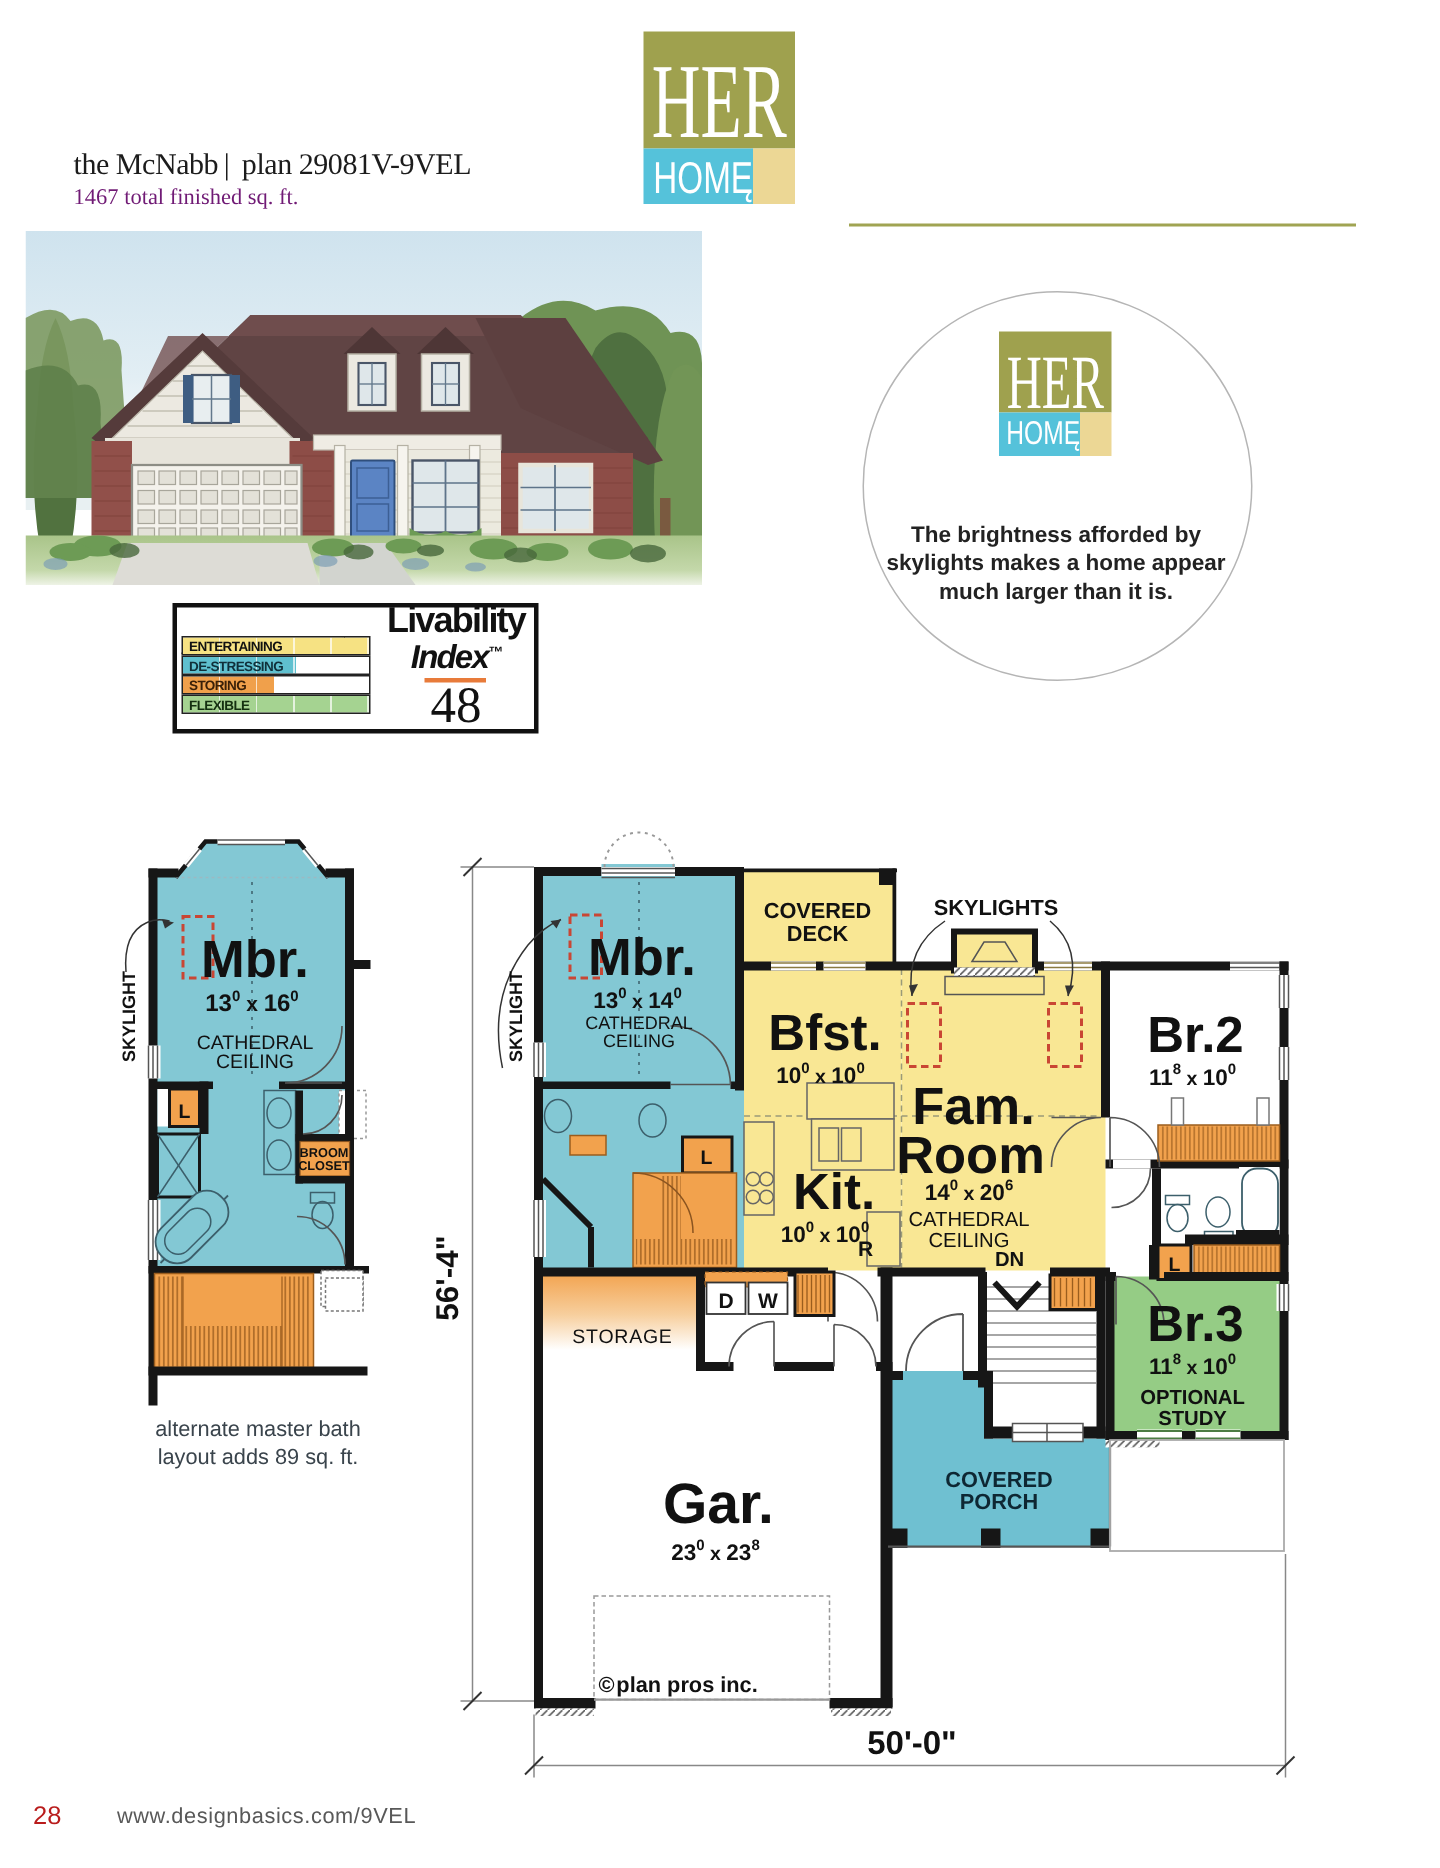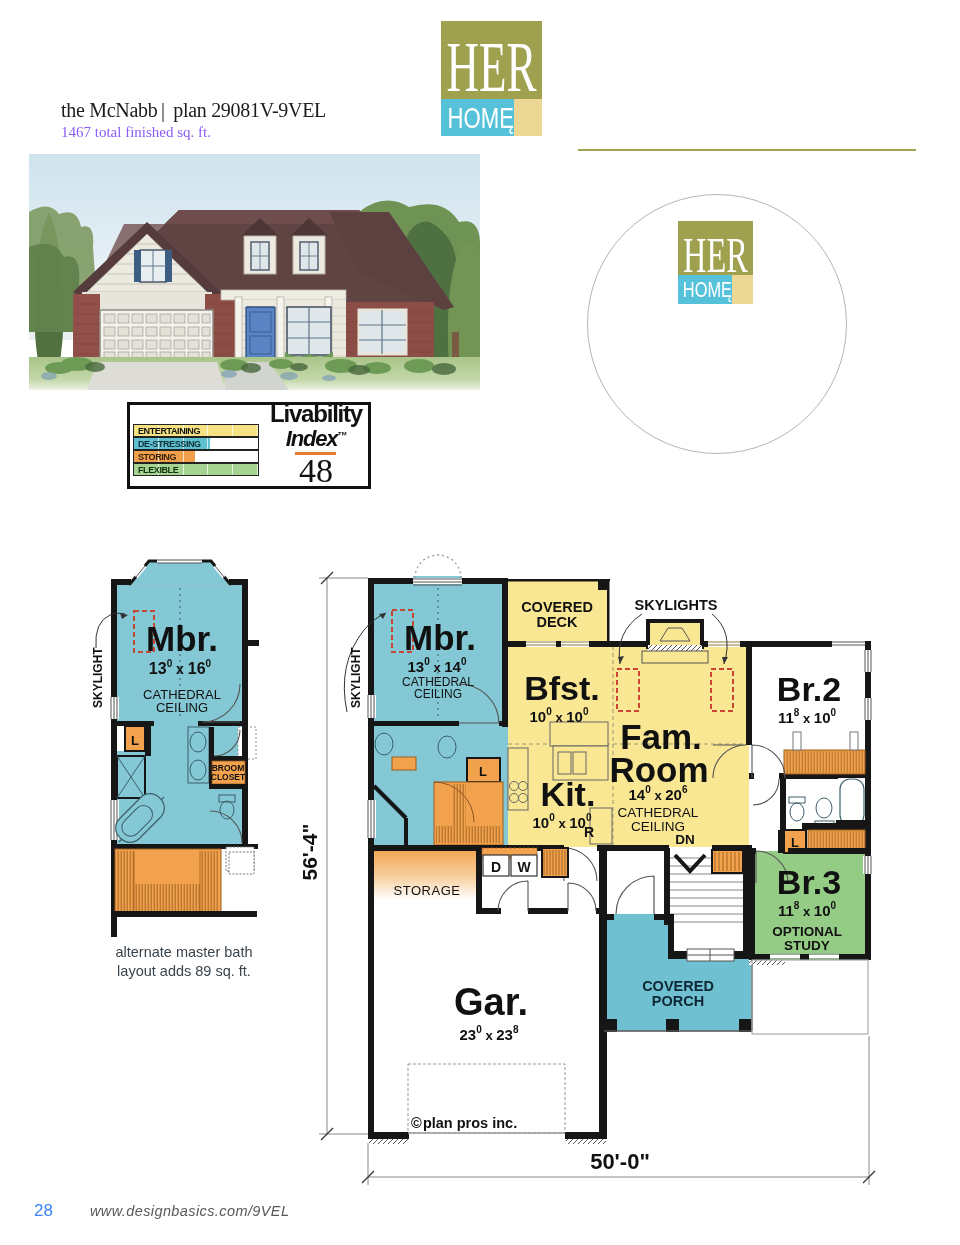--- a/index.html
+++ b/index.html
@@ -1,26 +1,26 @@
 <!DOCTYPE html>
 <html><head>
 <meta charset="utf-8">
 <style>
   html,body{margin:0;padding:0;background:#ffffff;}
   #page{position:relative;width:904px;height:1245px;background:#ffffff;overflow:hidden;
-        font-family:"Liberation Sans",sans-serif;margin-left:12px;}
+        font-family:"Liberation Sans",sans-serif;}
   .abs{position:absolute;}
 </style>
 </head>
 <body>
 <div id="page">
 
   <div class="abs" style="left:49px;top:99px;width:420px;font-family:'Liberation Serif',serif;font-size:20px;color:#1c1c1c;letter-spacing:-0.3px;">the McNabb |  plan 29081V-9VEL</div>
 
-  <div class="abs" style="left:49px;top:124px;font-family:'Liberation Serif',serif;font-size:15px;color:#8b5cf6;">1467 total finished sq. ft.</div>
+  <div class="abs" style="left:49px;top:124px;font-family:'Liberation Serif',serif;font-size:15px;color:#701a75;">1467 total finished sq. ft.</div>
 
   <div class="abs" style="left:429px;top:21px;width:101px;height:78px;background:#9fa14e;"></div>
 
   <div class="abs" style="left:429px;top:26px;width:101px;height:72px;color:#fff;font-family:'Liberation Serif',serif;font-size:50px;text-align:center;transform:scale(0.9,1.42);transform-origin:top;letter-spacing:0px;">HER</div>
 
   <div class="abs" style="left:429px;top:99px;width:73px;height:37px;background:#55c2da;"></div>
 
   <div class="abs" style="left:429px;top:102px;width:73px;height:33px;color:#fff;font-size:27px;text-align:center;letter-spacing:0px;transform:scale(0.82,1.1);transform-origin:top center;">HOMĘ</div>
 
   <div class="abs" style="left:502px;top:99px;width:28px;height:37px;background:#ecd795;"></div>
@@ -249,20 +249,21 @@
   <div class="abs" style="left:666px;top:221px;width:75px;height:54px;background:#9fa14e;"></div>
 
   <div class="abs" style="left:666px;top:225px;width:75px;height:50px;color:#fff;font-family:'Liberation Serif',serif;font-size:36px;text-align:center;transform:scale(0.9,1.42);transform-origin:top;letter-spacing:0px;">HER</div>
 
   <div class="abs" style="left:666px;top:275px;width:54px;height:29px;background:#55c2da;"></div>
 
   <div class="abs" style="left:666px;top:277px;width:54px;height:26px;color:#fff;font-size:20px;text-align:center;transform:scale(0.82,1.1);transform-origin:top center;">HOMĘ</div>
 
   <div class="abs" style="left:720px;top:275px;width:21px;height:29px;background:#ecd795;"></div>
 
+  <div class="abs" style="left:574px;top:347px;width:260px;text-align:center;font-size:15px;font-weight:bold;color:#222;line-height:19px;">The brightness afforded by<br>skylights makes a home appear<br>much larger than it is.</div>
 
   <svg class="abs" style="left:0;top:0;" width="960" height="1245" viewBox="0 0 960 1245" font-family="Liberation Sans, sans-serif">
     <defs>
       <pattern id="comb" width="3" height="8" patternUnits="userSpaceOnUse">
         <rect width="3" height="8" fill="#f2a24d"></rect>
         <line x1="1.2" y1="0" x2="1.2" y2="8" stroke="#9a5d1e" stroke-width="0.9"></line>
       </pattern>
       <pattern id="diag" width="5" height="5" patternUnits="userSpaceOnUse">
         <rect width="5" height="5" fill="#fff"></rect>
         <line x1="0" y1="5" x2="5" y2="0" stroke="#555" stroke-width="1"></line>
@@ -851,17 +852,17 @@
     <text x="415" y="895" text-anchor="middle" font-size="13" fill="#111" letter-spacing="0.5">STORAGE</text>
 
     <text x="479" y="1015" text-anchor="middle" font-size="38" font-weight="bold" fill="#111">Gar.</text>
 
     <text x="477" y="1040" text-anchor="middle" font-size="15" font-weight="bold" fill="#111">23<tspan font-size="10" dy="-7">0</tspan><tspan dy="7" font-size="13"> x </tspan>23<tspan font-size="10" dy="-7">8</tspan></text>
 
     <text x="666" y="991" text-anchor="middle" font-size="14.5" font-weight="bold" fill="#0e2733">COVERED</text>
     <text x="666" y="1006" text-anchor="middle" font-size="14.5" font-weight="bold" fill="#0e2733">PORCH</text>
   </svg>
 
-  <div class="abs" style="left:22px;top:1201px;font-size:17px;color:#3b82f6;">28</div>
-
-  <div class="abs" style="left:78px;top:1203px;font-size:14.5px;color:#585858;letter-spacing:0.4px;font-style:italic;">www.designbasics.com/9VEL</div>
+  <div class="abs" style="left:22px;top:1201px;font-size:17px;color:#b91c1c;">28</div>
+
+  <div class="abs" style="left:78px;top:1203px;font-size:14.5px;color:#585858;letter-spacing:0.4px;">www.designbasics.com/9VEL</div>
 
 </div>
 
 </body></html>

